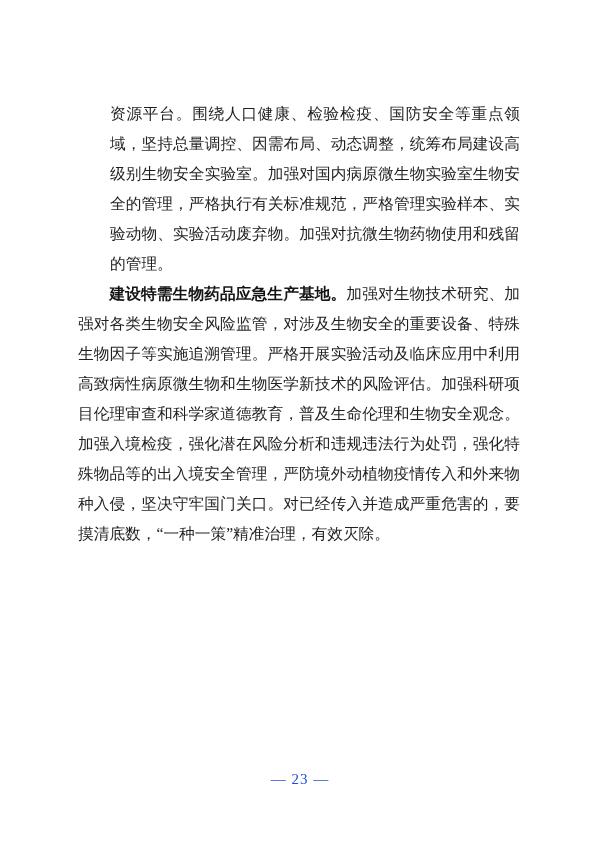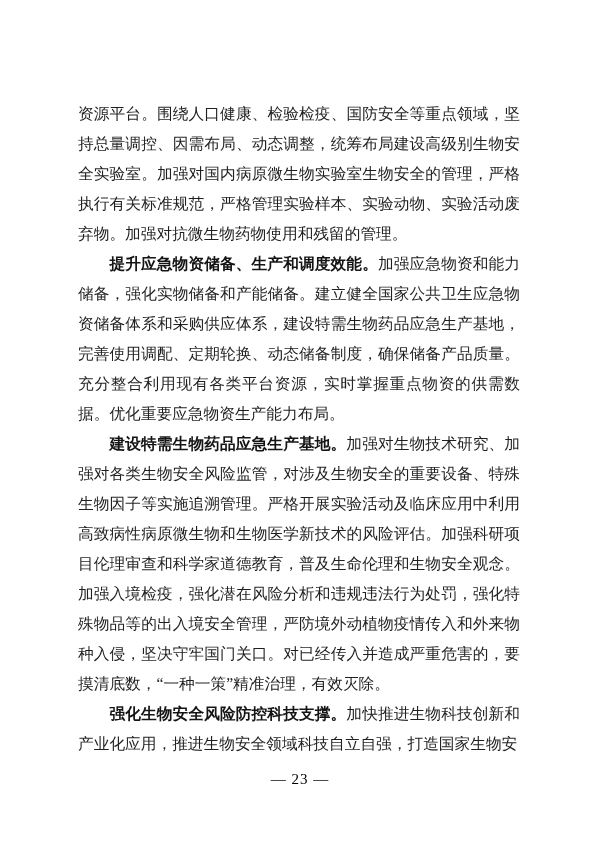--- a/index.html
+++ b/index.html
@@ -26,42 +26,41 @@
     text-align: justify;
     word-break: normal;
   }
   .content p {
     margin: 0;
     padding: 0;
     text-indent: 2em;
   }
   .content p.no-indent {
     text-indent: 0;
+    margin-left: 32px;
   }
   .lead {
     font-weight: bold;
     font-family: "Liberation Sans", "DejaVu Sans", sans-serif;
     color: #141414;
   }
   .footer {
     position: absolute;
     left: 0;
     top: 768px;
     width: 600px;
     text-align: center;
     font-size: 15px;
     line-height: 22px;
-    color: #000000;
+    color: #1d4ed8;
     letter-spacing: 1px;
   }
 </style>
 </head>
 <body>
 
 <div class="page">
   <div class="content">
     <p class="no-indent"><span class="lead"></span><span>资源平台。围绕人口健康、检验检疫、国防安全等重点领域，坚持总量调控、因需布局、动态调整，统筹布局建设高级别生物安全实验室。加强对国内病原微生物实验室生物安全的管理，严格执行有关标准规范，严格管理实验样本、实验动物、实验活动废弃物。加强对抗微生物药物使用和残留的管理。</span></p>
-    <p><span class="lead">提升应急物资储备、生产和调度效能。</span><span>加强应急物资和能力储备，强化实物储备和产能储备。建立健全国家公共卫生应急物资储备体系和采购供应体系，建设特需生物药品应急生产基地，完善使用调配、定期轮换、动态储备制度，确保储备产品质量。充分整合利用现有各类平台资源，实时掌握重点物资的供需数据。优化重要应急物资生产能力布局。</span></p>
     <p><span class="lead">建设特需生物药品应急生产基地。</span><span>加强对生物技术研究、加强对各类生物安全风险监管，对涉及生物安全的重要设备、特殊生物因子等实施追溯管理。严格开展实验活动及临床应用中利用高致病性病原微生物和生物医学新技术的风险评估。加强科研项目伦理审查和科学家道德教育，普及生命伦理和生物安全观念。加强入境检疫，强化潜在风险分析和违规违法行为处罚，强化特殊物品等的出入境安全管理，严防境外动植物疫情传入和外来物种入侵，坚决守牢国门关口。对已经传入并造成严重危害的，要摸清底数，“一种一策”精准治理，有效灭除。</span></p>
-    <p><span class="lead">强化生物安全风险防控科技支撑。</span><span>加快推进生物科技创新和产业化应用，推进生物安全领域科技自立自强，打造国家生物安</span></p>
   </div>
   <div class="footer">— 23 —</div>
 </div>
 
 </body></html>

